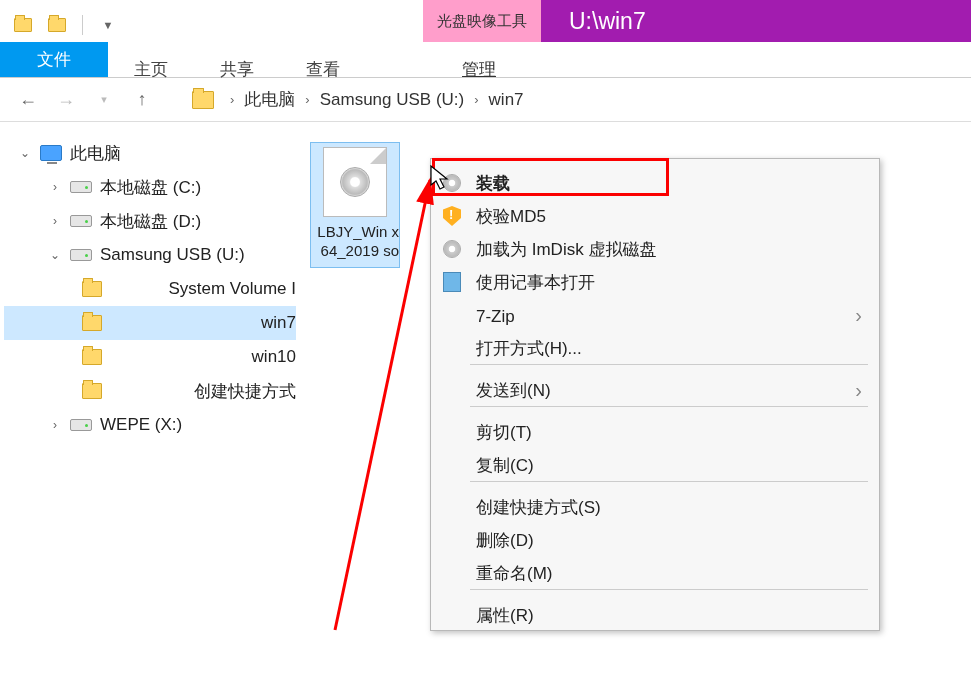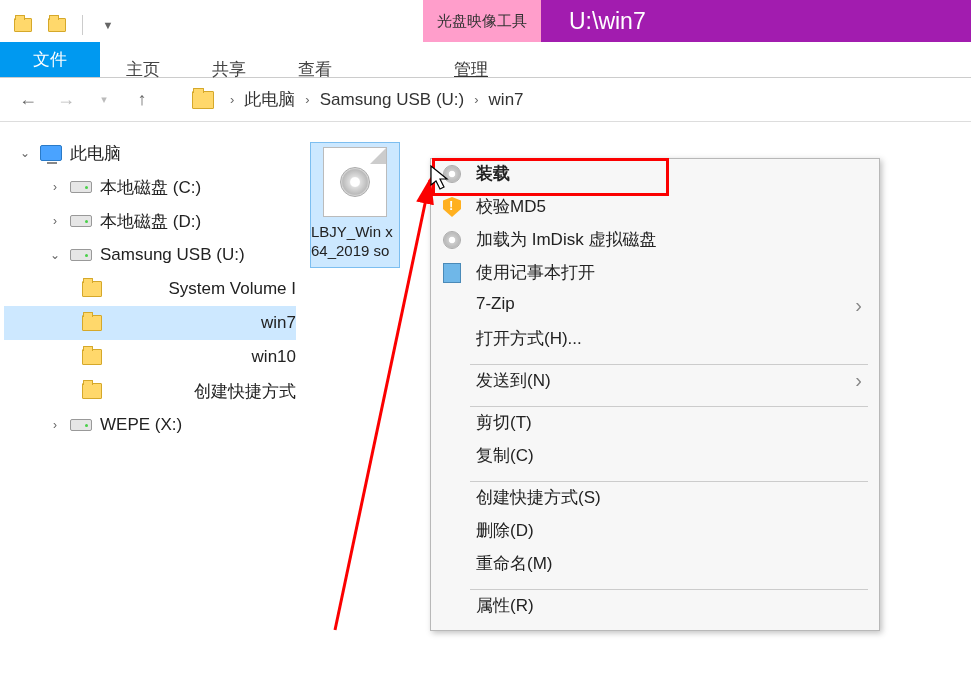--- a/index.html
+++ b/index.html
@@ -10,21 +10,21 @@
     .titlebar-left { display: flex; align-items: center; gap: 4px; padding-left: 8px; padding-top: 8px; }
     .qat-btn { width: 30px; height: 24px; display: flex; align-items: center; justify-content: center; }
     .qat-folder { width: 18px; height: 14px; background: #ffd86b; border: 1px solid #d5a82a; border-radius: 1px; position: relative; }
     .qat-folder::before { content: ""; position: absolute; top: -4px; left: 0; width: 8px; height: 4px; background: #ffd86b; border: 1px solid #d5a82a; border-bottom: none; border-radius: 1px 1px 0 0; }
     .qat-sep { width: 1px; height: 20px; background: #ccc; margin: 0 6px; }
     .tool-tab { background: #ff9ecb; color: #333; padding: 4px 14px; margin-left: 300px; display: flex; align-items: center; font-size: 15px; }
     .title-right { flex: 1; background: #a21caf; color: #fff; display: flex; align-items: center; padding-left: 28px; font-size: 23px; text-align: right; }
 
     
     .ribbon { height: 36px; display: flex; align-items: stretch; background: #fff; border-bottom: 1px solid #ccc; }
-    .file-tab { width: 100px; background: #0099f0; color: #fff; display: flex; align-items: center; justify-content: center; font-size: 17px; }
+    .file-tab { width: 108px; background: #0099f0; color: #fff; display: flex; align-items: center; justify-content: center; font-size: 17px; }
     .ribbon-tab { padding: 0 26px; display: flex; align-items: center; font-size: 17px; color: #444; cursor: pointer; margin-top: 20px; }
     .ribbon-tab.context { color: #333; text-decoration: underline; }
 
     
     .navbar { height: 44px; display: flex; align-items: center; padding: 0 16px; border-bottom: 1px solid #ddd; gap: 14px; }
     .nav-btn { width: 24px; height: 24px; display: flex; align-items: center; justify-content: center; color: #666; font-size: 18px; }
     .nav-btn.disabled { color: #bbb; }
     .crumb-folder { width: 22px; height: 18px; background: #ffd86b; border: 1px solid #d5a82a; border-radius: 1px; position: relative; display: inline-block; margin-right: 6px; }
     .crumb-folder::before { content: ""; position: absolute; top: -4px; left: 0; width: 9px; height: 4px; background: #ffd86b; border: 1px solid #d5a82a; border-bottom: none; border-radius: 1px 1px 0 0; }
     .breadcrumb { display: flex; align-items: center; gap: 10px; font-size: 17px; color: #333; }
@@ -39,30 +39,30 @@
     .tree-item.selected { background: #cde8ff; }
     .tree-expand { width: 14px; text-align: center; color: #666; font-size: 12px; }
     .icon-pc { width: 22px; height: 16px; background: #4aa3ff; border: 1px solid #2a7ac7; border-radius: 2px; position: relative; }
     .icon-pc::after { content: ""; position: absolute; bottom: -4px; left: 6px; width: 10px; height: 2px; background: #888; }
     .icon-drive { width: 22px; height: 12px; background: #e6e6e6; border: 1px solid #999; border-radius: 2px; position: relative; }
     .icon-drive::after { content: ""; position: absolute; right: 3px; top: 4px; width: 3px; height: 3px; background: #4ad04a; border-radius: 50%; }
     .icon-folder-sm { width: 20px; height: 16px; background: #ffd86b; border: 1px solid #d5a82a; border-radius: 1px; position: relative; }
     .icon-folder-sm::before { content: ""; position: absolute; top: -4px; left: 0; width: 8px; height: 4px; background: #ffd86b; border: 1px solid #d5a82a; border-bottom: none; border-radius: 1px 1px 0 0; }
 
     .content { flex: 1; padding: 20px 10px; position: relative; }
-    .file-item { width: 90px; text-align: left; font-size: 15px; color: #222; cursor: pointer; position: relative; }
+    .file-item { width: 90px; text-align: right; font-size: 15px; color: #222; cursor: pointer; position: relative; }
     .file-item.selected { background: #cce8ff; border: 1px solid #7cbef0; padding: 4px 0 6px; }
     .file-icon { width: 64px; height: 70px; margin: 0 auto 6px; background: #fff; border: 1px solid #bbb; position: relative; }
     .file-icon::before { content: ""; position: absolute; top: 0; right: 0; width: 16px; height: 16px; background: linear-gradient(135deg, #fff 48%, #ccc 52%); }
     .disc { position: absolute; left: 50%; top: 50%; transform: translate(-50%, -50%); width: 30px; height: 30px; border-radius: 50%; background: radial-gradient(circle, #fff 22%, #ddd 28%, #bbb 62%, #e6e6e6 72%); border: 1px solid #aaa; }
     .file-label { line-height: 1.25; word-break: break-all; }
 
     
     .context-menu { position: absolute; left: 430px; top: 158px; width: 450px; background: #f7f7f7; border: 1px solid #b8b8b8; box-shadow: 2px 2px 6px rgba(0,0,0,.25); padding: 3px; }
-    .menu-item { display: flex; align-items: flex-start; height: 33px; padding: 0 12px 0 6px; font-size: 17px; color: #222; cursor: pointer; gap: 12px; position: relative; }
+    .menu-item { display: flex; align-items: flex-end; height: 33px; padding: 0 12px 0 6px; font-size: 17px; color: #222; cursor: pointer; gap: 12px; position: relative; }
     .menu-icon { width: 24px; height: 24px; display: flex; align-items: center; justify-content: center; flex-shrink: 0; }
     .menu-icon .disc-sm { width: 18px; height: 18px; border-radius: 50%; background: radial-gradient(circle, #fff 25%, #ccc 32%, #bbb 65%, #ddd 75%); border: 1px solid #aaa; }
     .shield-y { width: 18px; height: 20px; background: #ffb020; clip-path: polygon(50% 0, 100% 18%, 100% 60%, 50% 100%, 0 60%, 0 18%); position: relative; }
     .shield-y::after { content: "!"; position: absolute; left: 6px; top: 1px; color: #fff; font-size: 13px; font-weight: bold; }
     .shield-g { width: 18px; height: 20px; background: #2fa82f; clip-path: polygon(50% 0, 100% 18%, 100% 60%, 50% 100%, 0 60%, 0 18%); position: relative; }
     .shield-g::after { content: "✓"; position: absolute; left: 3px; top: 1px; color: #fff; font-size: 12px; }
     .notepad { width: 18px; height: 20px; background: #6fb7e8; border: 1px solid #4a8ab8; }
     .menu-sep { height: 1px; background: #ccc; margin: 4px 8px 4px 36px; }
     .submenu-arrow { position: absolute; right: 14px; color: #888; font-size: 20px; }
     .menu-bold { font-weight: bold; }

